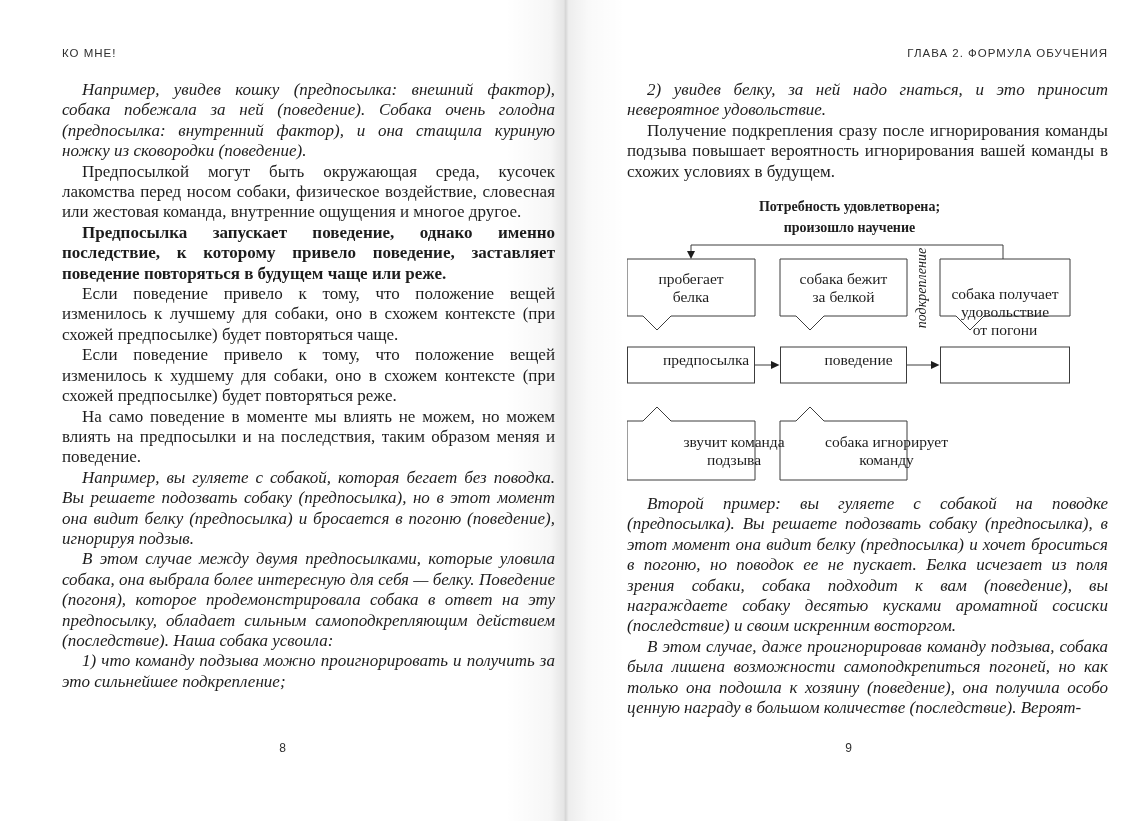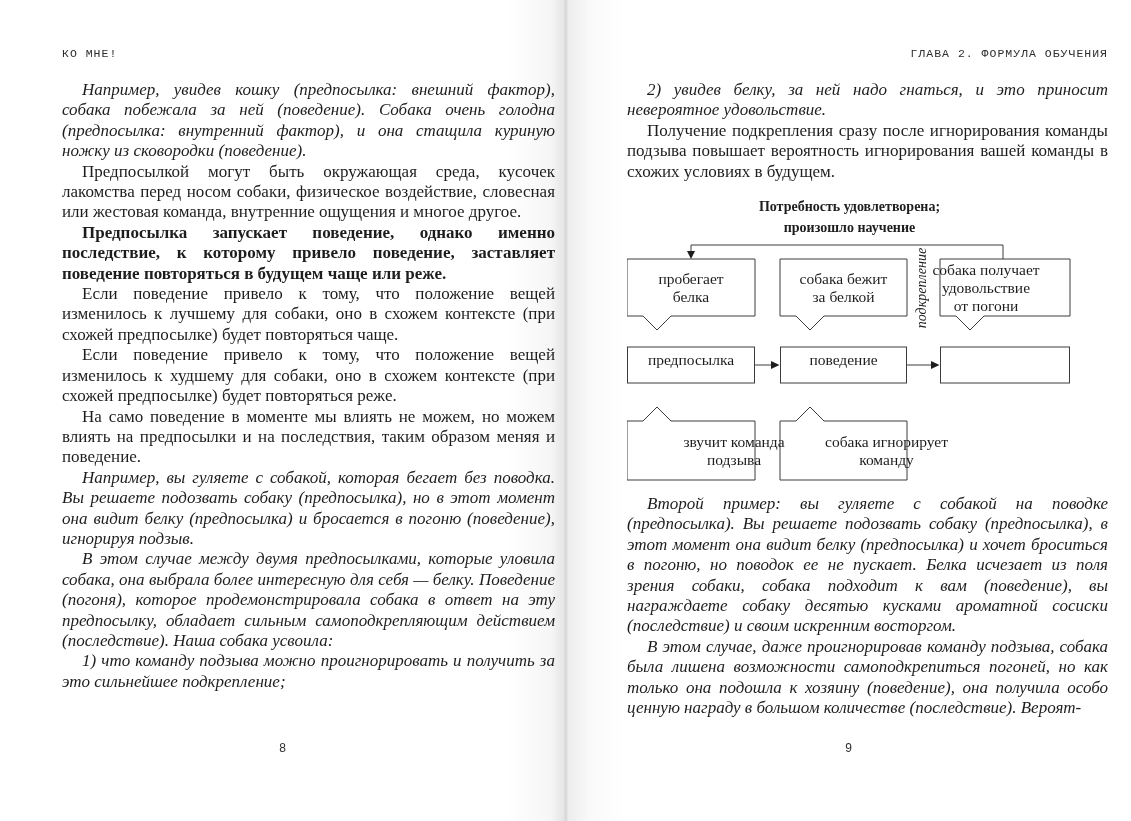--- a/index.html
+++ b/index.html
@@ -8,43 +8,43 @@
   
   #gutter{position:absolute;left:505px;top:0;width:120px;height:821px;pointer-events:none;
     background:linear-gradient(90deg,
       rgba(0,0,0,0) 0%,
       rgba(0,0,0,0.035) 38%,
       rgba(0,0,0,0.10) 49%,
       rgba(0,0,0,0.16) 50.5%,
       rgba(0,0,0,0.07) 53%,
       rgba(0,0,0,0.025) 70%,
       rgba(0,0,0,0) 100%);}
-  .running-head{position:absolute;top:47px;font-family:Liberation Mono, monospace;
+  .running-head{position:absolute;top:47px;font-family:Liberation Sans, sans-serif;
     font-size:11.5px;letter-spacing:1px;color:#2e2e2e;white-space:nowrap;}
   .textblock{position:absolute;color:#1d1d1d;font-size:17px;line-height:20.4px;
     text-align:justify;hyphens:auto;-webkit-hyphens:auto;}
   .para{margin:0;text-indent:20px;}
   .italic{font-style:italic;}
   .bold{font-weight:bold;}
   .page-number{position:absolute;top:741px;width:565px;text-align:center;
     font-family:"Liberation Sans", sans-serif;font-size:12px;color:#2e2e2e;}
   
   #diagram{position:absolute;left:627px;top:196px;width:445px;height:300px;}
   .diagram-title{width:445px;text-align:center;font-weight:bold;font-size:14px;
     line-height:21px;color:#1d1d1d;}
   .diagram-title span{display:block;}
   #diagram svg{position:absolute;left:0;top:44px;}
   .box-label{position:absolute;display:flex;flex-direction:column;align-items:center;
     justify-content:center;text-align:center;font-size:15.5px;line-height:18px;
     color:#1d1d1d;white-space:pre-line;}
   .col1{left:0;width:128px;}
   .col2{left:153px;width:127px;}
-  .col3{left:294px;width:130px;}
+  .col3{left:313px;width:130px;margin-top:24px;}
   .row-top{top:63px;height:57px;}
-  .row-mid{top:151px;height:25px;}
+  .row-mid{top:151px;height:25px;padding-left:15px;}
   .row-bot{top:225px;height:59px;padding-left:43px;}
   .rotated-label{position:absolute;left:250px;top:82px;width:90px;height:20px;
     display:flex;align-items:center;justify-content:center;
     transform:rotate(-90deg);font-style:italic;font-size:14px;color:#1d1d1d;
     white-space:nowrap;}
 </style>
 </head>
 <body>
 
 <div id="spread">

